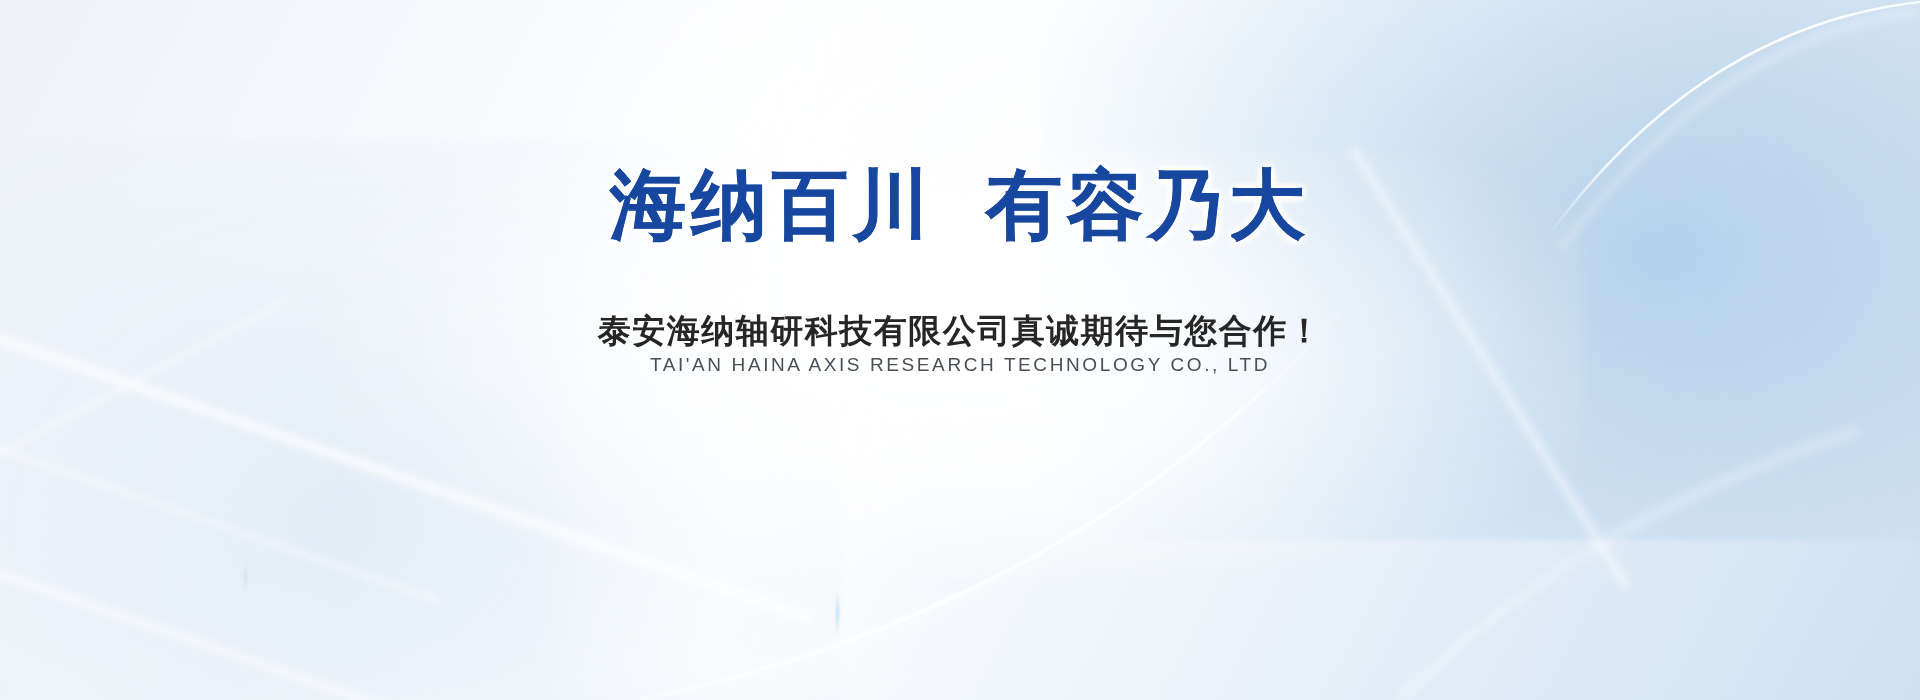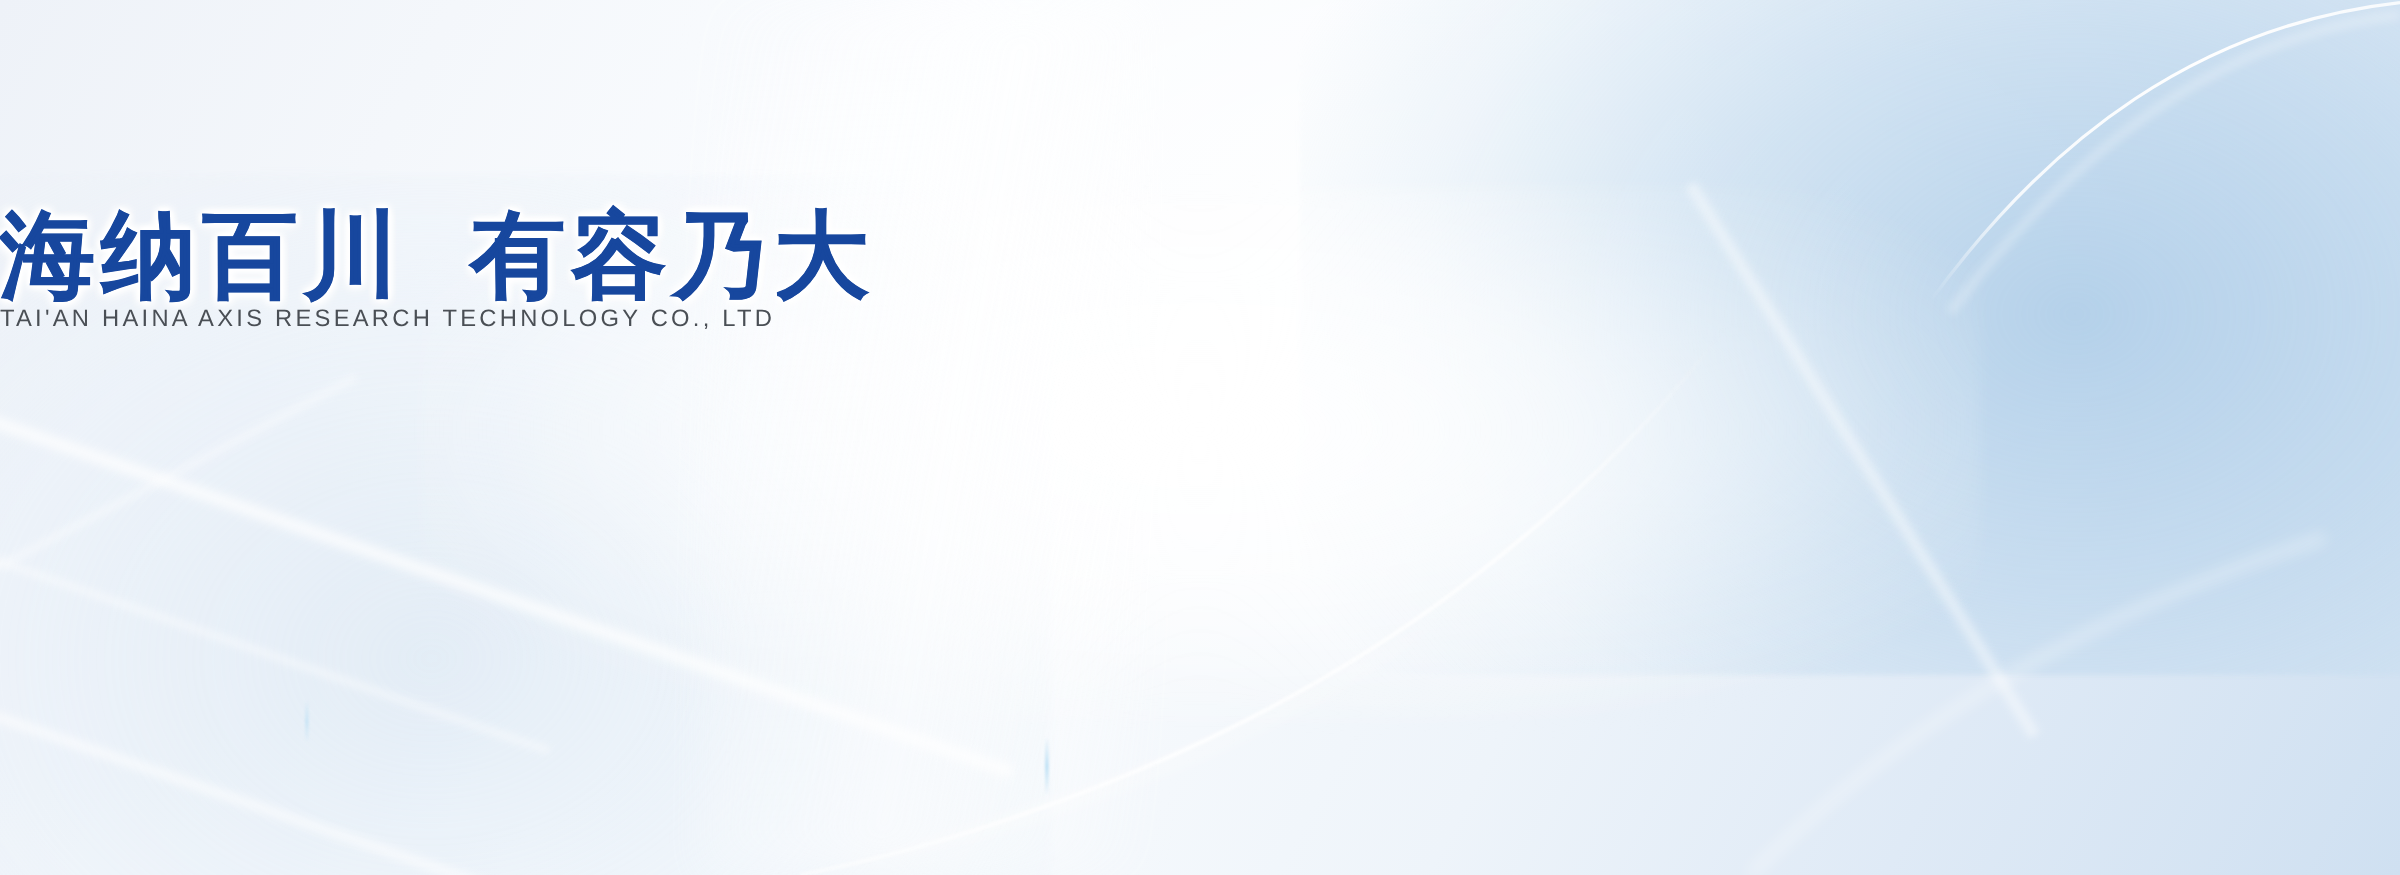--- a/index.html
+++ b/index.html
@@ -159,21 +159,21 @@
 
   
   .content {
     position: absolute;
     left: 0;
     right: 0;
     top: 0;
     height: 700px;
     display: flex;
     flex-direction: column;
-    align-items: flex-start;
+    align-items: center;
   }
 
   .headline {
     margin-top: 165px;
     font-size: 76px;
     font-weight: 700;
     letter-spacing: 5px;
     color: #17479E;
     line-height: 1.05;
     white-space: pre;
@@ -256,16 +256,17 @@
       <path d="M640,700 C760,676 980,612 1168,470 C1260,400 1330,330 1380,262" fill="none" stroke="url(#arcBotGrad)" stroke-width="3.2" style="filter: blur(1.2px);"></path>
 
       <path d="M620,700 C800,672 1030,596 1210,452" fill="none" stroke="url(#arcBot2Grad)" stroke-width="9" style="filter: blur(7px);"></path>
 
       <path d="M1400,700 C1500,600 1640,500 1860,430" fill="none" stroke="#ffffff" stroke-opacity="0.45" stroke-width="7" style="filter: blur(6px);"></path>
     </svg>
   </div>
 
   <div class="content">
     <div class="headline">海纳百川  有容乃大</div>
+    <div class="sub-cn">泰安海纳轴研科技有限公司真诚期待与您合作！</div>
     <div class="sub-en">TAI'AN HAINA AXIS RESEARCH TECHNOLOGY CO., LTD</div>
   </div>
 
 </div>
 
 </body></html>

